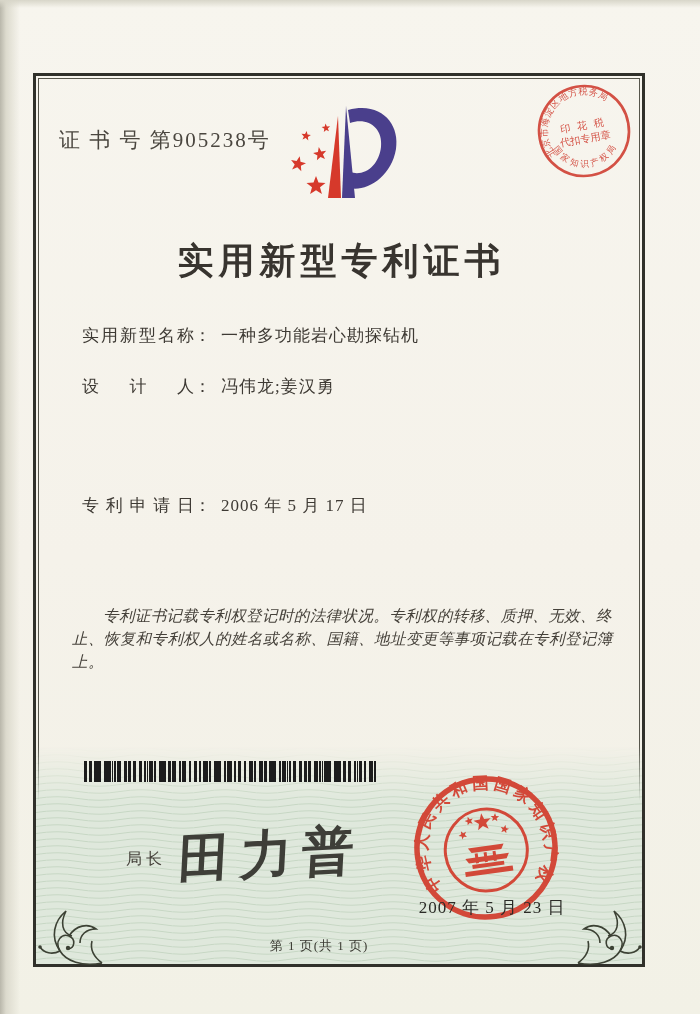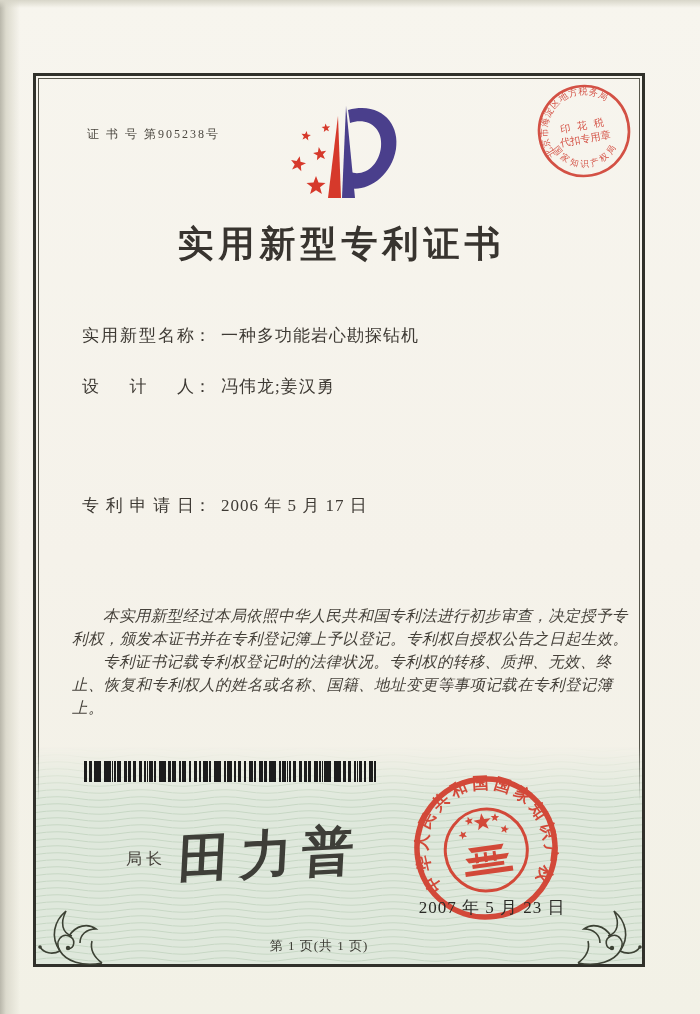--- a/index.html
+++ b/index.html
@@ -16,28 +16,28 @@
   .frame{position:absolute;left:33px;top:73px;width:612px;height:894px;
     border:3px solid #30302a;box-sizing:border-box;}
   .frame-inner{position:absolute;inset:2px;border:1px solid #57564c;}
 
   .green-band{position:absolute;left:36px;top:746px;width:606px;height:218px;
     background:#dfe8dc;
     -webkit-mask-image:linear-gradient(180deg,transparent 0,#000 55px);
     mask-image:linear-gradient(180deg,transparent 0,#000 55px);}
   .green-band svg{display:block;width:100%;height:100%;opacity:.55;}
 
-  .cert-no{position:absolute;left:87px;top:126px;font-size:12px;letter-spacing:2px;color:#4a463f;}
+  .cert-no{position:absolute;left:59px;top:126px;font-size:21px;letter-spacing:2px;color:#4a463f;}
 
   .logo{position:absolute;left:278px;top:98px;width:134px;height:120px;}
 
   .tax-stamp{position:absolute;left:536px;top:83px;width:96px;height:96px;
     transform:rotate(-10deg);opacity:.88;}
 
-  .title{position:absolute;left:33px;top:220px;width:612px;text-align:center;
+  .title{position:absolute;left:33px;top:237px;width:612px;text-align:center;
     font-size:36px;font-weight:700;letter-spacing:5px;text-indent:5px;color:#38342f;}
 
   .field{position:absolute;left:82px;font-size:17px;white-space:nowrap;}
   .flabel{display:inline-block;width:112px;text-align:justify;text-align-last:justify;
     color:#3e3a34;vertical-align:bottom;}
   .fcolon{margin-right:10px;}
   .fvalue{color:#3e3a34;letter-spacing:1px;}
 
   .body-text{position:absolute;left:72px;top:604px;width:560px;font-size:15.5px;
     line-height:23px;color:#45413a;font-style:italic;letter-spacing:.4px;}
@@ -125,21 +125,20 @@
     <span class="flabel">设 计 人</span><span class="fcolon">：</span><span class="fvalue">冯伟龙;姜汉勇</span>
   </div>
   <div class="field" style="top:324px">
     <span class="flabel">实用新型名称</span><span class="fcolon">：</span><span class="fvalue">一种多功能岩心勘探钻机</span>
   </div>
   <div class="field" style="top:494px">
     <span class="flabel">专利申请日</span><span class="fcolon">：</span><span class="fvalue">2006 年 5 月 17 日</span>
   </div>
 
   <div class="body-text">
-    <p>本实用新型经过本局依照中华人民共和国专利法进行初步审查，决定授予专利权，颁发本证书并在专利登记簿上予以登记。专利权自授权公告之日起生效。</p>
     <p>专利证书记载专利权登记时的法律状况。专利权的转移、质押、无效、终止、恢复和专利权人的姓名或名称、国籍、地址变更等事项记载在专利登记簿上。</p>
   </div>
 
   <div class="barcode"></div>
 
   <div class="signer-role">局长</div>
   <div class="signature">田力普</div>
 
   <svg class="seal" viewBox="0 0 148 148">
     <defs>

